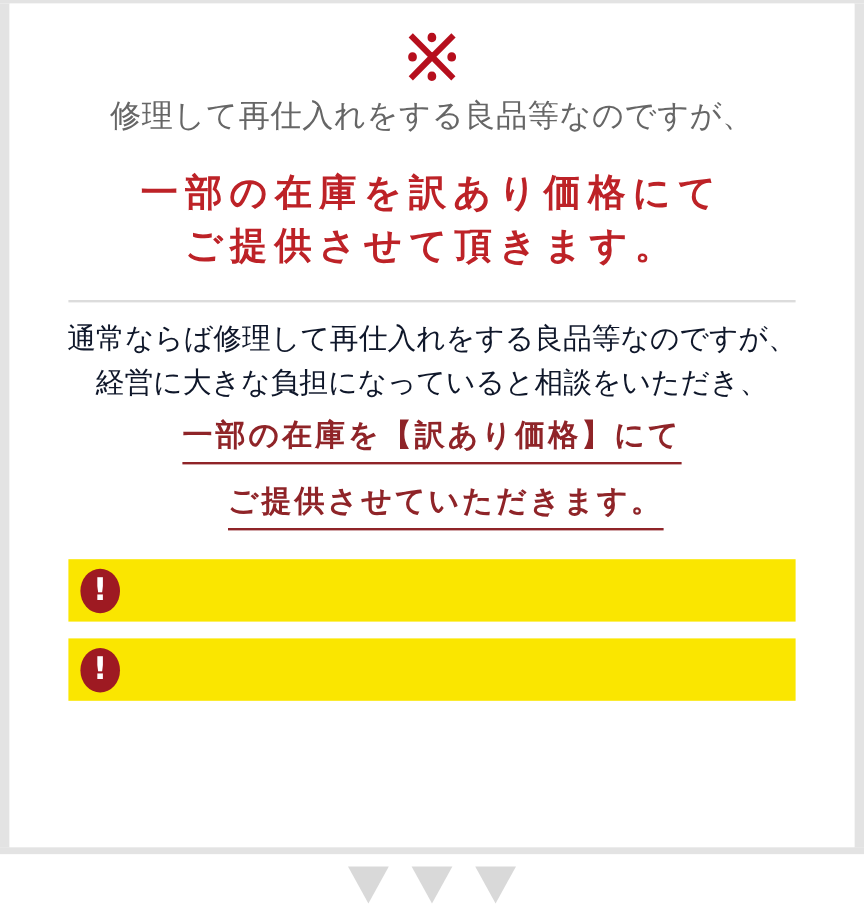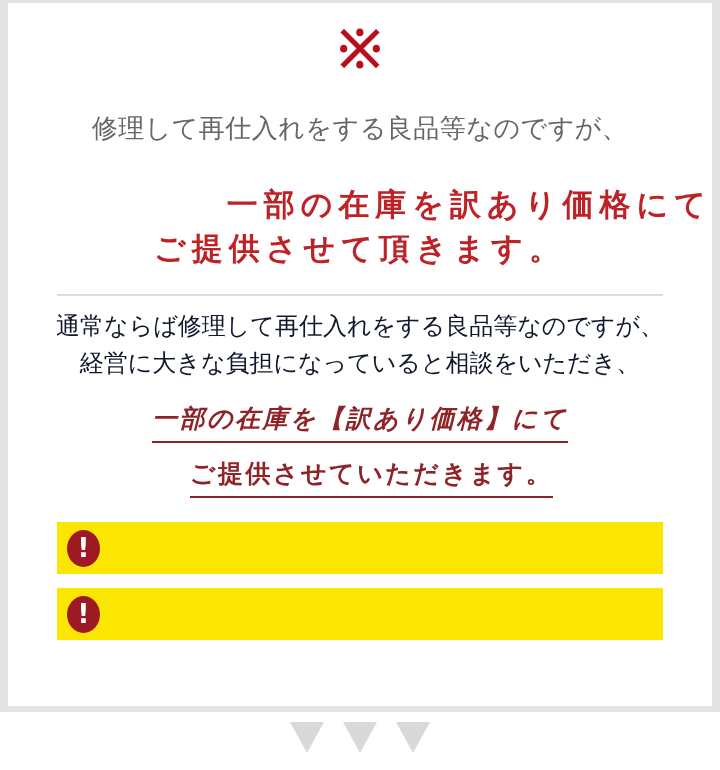--- a/index.html
+++ b/index.html
@@ -20,40 +20,40 @@
   .card{
     position:absolute;left:8px;top:3px;width:704px;height:703px;
     background:#ffffff;text-align:center;box-sizing:border-box;
   }
   .ref-mark{
     margin-top:20px;font-size:52px;line-height:1;
     color:#b60f1d;font-weight:bold;
     font-family:"DejaVu Serif","Liberation Serif",serif;
   }
   .intro-line{
-    margin-top:36px;font-size:26px;letter-spacing:0.5px;color:#666666;
+    margin-top:4px;font-size:26px;letter-spacing:0.5px;color:#666666;
     font-family:"DejaVu Serif","Liberation Serif",serif;
   }
   .headline{
     color:#bd2227;font-weight:bold;font-size:31px;letter-spacing:6px;
   }
-  .headline.l1{margin-top:38px;text-align:right;}
+  .headline.l1{margin-top:26px;}
   .headline.l2{margin-top:2px;}
   .divider{
     width:606px;height:2px;background:#dcdcdc;border:none;
     margin:24px auto 0 auto;
   }
   .body-text{
     margin-top:12px;font-size:24px;line-height:37px;color:#0f172a;
     font-family:"DejaVu Serif","Liberation Serif",serif;
   }
   .emphasis{
     color:#8f2428;font-weight:bold;font-size:25px;letter-spacing:2.5px;
   }
-  .emphasis.l1{margin-top:20px;font-style:italic;}
+  .emphasis.l1{margin-top:8px;}
   .emphasis.l2{margin-top:14px;margin-left:23px;}
   .emphasis .u{
     display:inline-block;border-bottom:2px solid #8f2428;padding-bottom:6px;
   }
   .lead-line{
     margin-top:26px;font-size:24px;font-weight:bold;letter-spacing:1.5px;color:#1a1a1a;
   }
   .warning{
     width:606px;height:52px;margin:14px auto 0 auto;background:#fae600;
     display:flex;align-items:center;text-align:left;box-sizing:border-box;

